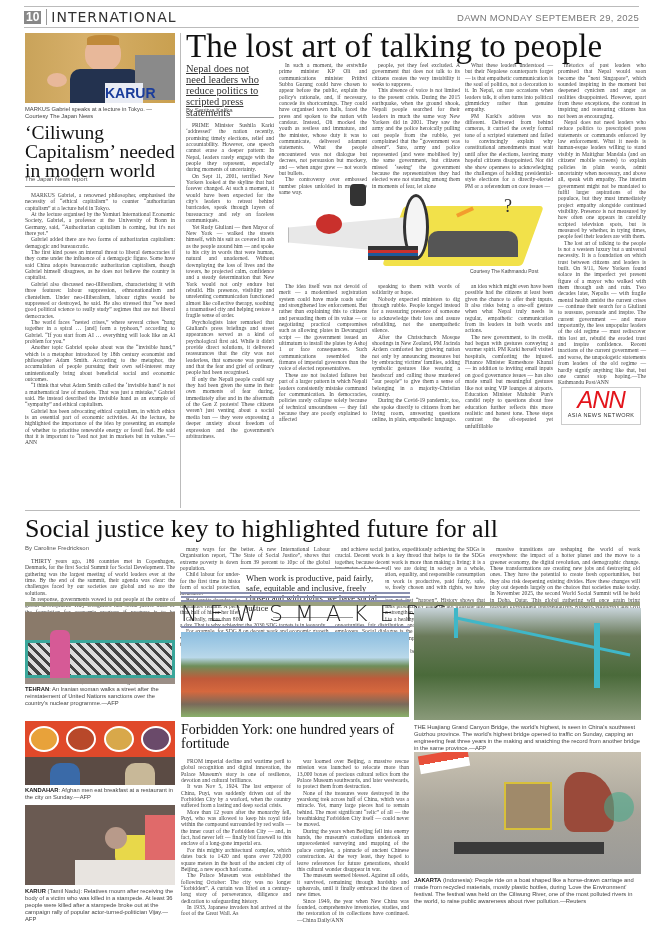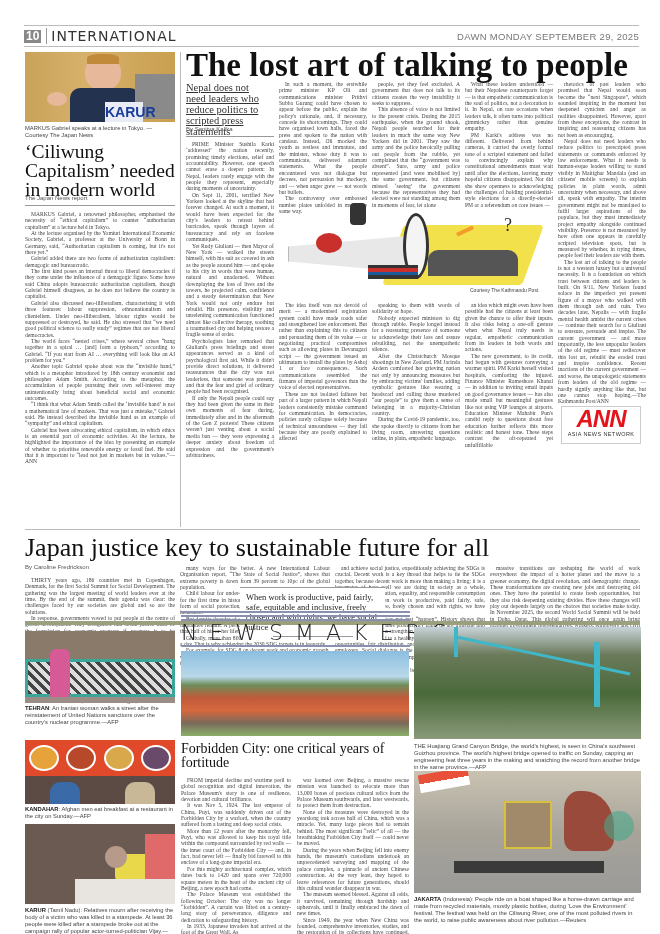--- a/index.html
+++ b/index.html
@@ -1,18 +1,18 @@
 <!DOCTYPE html>
 <html><head>
 <meta charset="utf-8">
 <style>
   * { box-sizing: border-box; margin: 0; padding: 0; }
   html, body { width: 660px; height: 934px; background: #fff; overflow: hidden; }
   body { font-family: "Liberation Serif", serif; color: #222; position: relative; }
-  .abs { position: absolute; margin-top: 19px; }
+  .abs { position: absolute; }
   .masthead { left: 24px; top: 6px; width: 615px; height: 22px; border-top: 1px solid #bbb; border-bottom: 1px solid #bbb; display: flex; align-items: center; }
   .pageno { font-family: "Liberation Sans", sans-serif; font-size: 12px; font-weight: bold; color: #fff; background: #888; padding: 0 2px; line-height: 13px; margin-right: 5px; }
   .section { font-family: "DejaVu Sans", sans-serif; font-size: 14px; letter-spacing: 1px; color: #333; border-left: 1px solid #999; padding-left: 4px; }
   .dateline { margin-left: auto; font-family: "Liberation Sans", sans-serif; font-size: 9.5px; color: #777; letter-spacing: 0.3px; }
   .photo { background: #999; overflow: hidden; }
   .caption { font-family: "Liberation Sans", sans-serif; font-size: 5.8px; line-height: 7px; color: #444; }
   .caption b { color: #222; }
   .body { font-size: 5.6px; line-height: 6.35px; color: #444; text-align: justify; }
   .body p { text-indent: 6px; }
   .hl-big { font-family: "Liberation Serif", serif; color: #111; font-weight: normal; }
@@ -47,21 +47,21 @@
   <p>Gabriel added there are two forms of authoritarian capitalism: demagogic and bureaucratic.</p>
   <p>The first kind poses an internal threat to liberal democracies if they come under the influence of a demagogic figure. Some have said China adopts bureaucratic authoritarian capitalism, though Gabriel himself disagrees, as he does not believe the country is capitalist.</p>
   <p>Gabriel also discussed neo-illiberalism, characterising it with three features: labour suppression, ethnonationalism and clientelism. Under neo-illiberalism, labour rights would be suppressed or destroyed, he said. He also stressed that “we need good political science to really study” regimes that are not liberal democracies.</p>
   <p>The world faces “nested crises,” where several crises “hang together in a spiral … [and] form a typhoon,” according to Gabriel. “If you start from AI … everything will look like an AI problem for you.”</p>
   <p>Another topic Gabriel spoke about was the “invisible hand,” which is a metaphor introduced by 18th century economist and philosopher Adam Smith. According to the metaphor, the accumulation of people pursuing their own self-interest may unintentionally bring about beneficial social and economic outcomes.</p>
   <p>“I think that what Adam Smith called the ‘invisible hand’ is not a mathematical law of markets. That was just a mistake,” Gabriel said. He instead described the invisible hand as an example of “sympathy” and ethical capitalism.</p>
   <p>Gabriel has been advocating ethical capitalism, in which ethics is an essential part of economic activities. At the lecture, he highlighted the importance of the idea by presenting an example of whether to prioritise renewable energy or fossil fuel. He said that it is important to “lead not just in markets but in values.”—ANN</p>
 </div>
 <div class="abs vrule" style="left:180px;top:33px;height:475px;"></div>
 
-<h1 class="abs hl-big" style="left:186px;top:28px;width:470px;font-size:33px;line-height:36px;white-space:nowrap;font-weight:bold;">The lost art of talking to people</h1>
+<h1 class="abs hl-big" style="left:186px;top:28px;width:470px;font-size:33px;line-height:36px;white-space:nowrap;">The lost art of talking to people</h1>
 <div class="abs" style="left:186px;top:63px;width:85px;font-size:10.5px;line-height:11px;color:#333;text-decoration:underline;">Nepal does not need leaders who reduce politics to scripted press statements</div>
 <div class="abs byline" style="left:186px;top:107px;">By Sanitya Kalika</div>
 <div class="abs rule" style="left:186px;top:117px;width:88px;"></div>
 
 <div class="abs body" style="left:186px;top:122px;width:88px;">
   <p>PRIME Minister Sushila Karki ‘addressed’ the nation recently, promising timely elections, relief and accountability. However, one speech cannot erase a deeper pattern: In Nepal, leaders rarely engage with the people they represent, especially during moments of uncertainty.</p>
   <p>On Sept 11, 2001, terrified New Yorkers looked at the skyline that had forever changed. At such a moment, it would have been expected for the city's leaders to retreat behind barricades, speak through layers of bureaucracy and rely on faceless communiqués.</p>
   <p>Yet Rudy Giuliani — then Mayor of New York — walked the streets himself, with his suit as covered in ash as the people around him — and spoke to his city in words that were human, natural and unadorned. Without downplaying the loss of lives and the towers, he projected calm, confidence and a steady determination that New York would not only endure but rebuild. His presence, visibility and unrelenting communication functioned almost like collective therapy, soothing a traumatised city and helping restore a fragile sense of order.</p>
   <p>Psychologists later remarked that Giuliani's press briefings and street appearances served as a kind of psychological first aid. While it didn't provide direct solutions, it delivered reassurances that the city was not leaderless, that someone was present, and that the fear and grief of ordinary people had been recognised.</p>
   <p>If only the Nepali people could say they had been given the same in their own moments of fear during, immediately after and in the aftermath of the Gen Z protests! These citizens weren't just venting about a social media ban — they were expressing a deeper anxiety about freedom of expression and the government's arbitrariness.</p>
@@ -106,27 +106,27 @@
   <p>an idea which might even have been possible had the citizens at least been given the chance to offer their inputs. It also risks being a one-off gesture when what Nepal truly needs is regular, empathetic communication from its leaders in both words and actions.</p>
   <p>The new government, to its credit, had begun with gestures conveying a warmer spirit. PM Karki herself visited hospitals, comforting the injured. Finance Minister Rameshore Khanal — in addition to inviting email inputs on good governance issues — has also made small but meaningful gestures like not using VIP lounges at airports. Education Minister Mahabir Pun's candid reply to questions about free education further reflects this more realistic and honest tone. These steps contrast the oft-repeated yet unfulfillable</p>
 </div>
 <div class="abs body" style="left:558px;top:62px;width:88px;">
   <p>rhetorics of past leaders who promised that Nepal would soon become the “next Singapore”, which sounded inspiring in the moment but deepened cynicism and anger as realities disappointed. However, apart from these exceptions, the contrast in inspiring and reassuring citizens has not been as encouraging.</p>
   <p>Nepal does not need leaders who reduce politics to prescripted press statements or commands enforced by law enforcement. What it needs is human-esque leaders willing to stand visibly in Maitighar Mandala (and on citizens' mobile screens) to explain policies in plain words, admit uncertainty when necessary, and above all, speak with empathy. The interim government might not be mandated to fulfil larger aspirations of the populace, but they must immediately project empathy alongside continued visibility. Presence is not measured by how often one appears in carefully scripted television spots, but is measured by whether, in trying times, people feel their leaders are with them.</p>
   <p>The lost art of talking to the people is not a western luxury but a universal necessity. It is a foundation on which trust between citizens and leaders is built. On 9/11, New Yorkers found solace in the imperfect yet present figure of a mayor who walked with them through ash and ruin. Two decades later, Nepalis — with fragile mental health amidst the current crises — continue their search for a Giuliani to reassure, persuade and inspire. The current government — and more importantly, the less unpopular leaders of the old regime — must rediscover this lost art, rebuild the eroded trust and inspire confidence. Recent inactions of the current government — and worse, the unapologetic statements from leaders of the old regime — hardly signify anything like that, but one cannot stop hoping.—The Kathmandu Post/ANN</p>
 </div>
 
 <div class="abs" style="left:561px;top:387px;width:80px;height:38px;border:1px solid #ccc;background:#fff;text-align:center;">
-  <div style="font-family:'Liberation Sans',sans-serif;font-weight:bold;font-style:italic;font-size:24px;line-height:24px;color:#e3141b;letter-spacing:-1px;">ANN</div>
+  <div style="font-family:'Liberation Sans',sans-serif;font-weight:normal;font-style:italic;font-size:24px;line-height:24px;color:#e3141b;letter-spacing:-1px;">ANN</div>
   <div style="font-family:'Liberation Sans',sans-serif;font-size:5.5px;color:#333;letter-spacing:0.4px;">ASIA NEWS NETWORK</div>
 </div>
 
 <div class="abs rule" style="left:25px;top:510px;width:615px;background:#bbb;"></div>
 
-<h1 class="abs hl-big" style="left:25px;top:514px;width:620px;font-size:26px;line-height:30px;white-space:nowrap;">Japan justice key to sustainable future for all</h1>
+<h1 class="abs hl-big" style="left:25px;top:514px;width:620px;font-size:26px;line-height:30px;white-space:nowrap;">Social justice key to highlighted future for all</h1>
 <div class="abs byline" style="left:25px;top:545px;">By Caroline Fredrickson</div>
 
 <div class="abs body" style="left:25px;top:558px;width:150px;">
   <p>THIRTY years ago, 186 countries met in Copenhagen, Denmark, for the first Social Summit for Social Development. The gathering was the largest meeting of world leaders ever at the time. By the end of the summit, their agenda was clear: the challenges faced by our societies are global and so are the solutions.</p>
   <p>In response, governments vowed to put people at the centre of global development. They recognised that social justice must be the foundation for economic progress if progress is to be sustainable. It means ensuring that people, regardless of gender, nationality, background or place of birth, have the right to live in dignity, with equal opportunities to work, thrive and succeed. Societies built on fairness work better, trust more and grow stronger.</p>
   <p>The consensus of the summit became the cornerstone for the United Nations Sustainable Development Agenda and its 17 Sustainable Development Goals. Since 2015, the SDGs have been the blueprint for achieving a socially just, peaceful and sustainable world. The deadline for their realisation has been set for 2030.</p>
   <p>Since that first summit, our world has changed, in</p>
 </div>
 <div class="abs body" style="left:180px;top:546px;width:150px;">
   <p>many ways for the better. A new International Labour Organisation report, “The State of Social Justice”, shows that extreme poverty is down from 39 percent to 10pc of the global population.</p>
@@ -184,21 +184,21 @@
 </div>
 
 <div class="abs" style="left:181px;top:592px;width:229px;">
   <div style="height:2px;background:#8a90b0;margin-bottom:2px;"></div>
   <div style="height:2px;background:#8a90b0;margin-bottom:2px;"></div>
   <div style="height:2px;background:#8a90b0;"></div>
   <div style="font-family:'DejaVu Sans',sans-serif;font-size:22px;letter-spacing:12px;line-height:24px;color:#222;font-weight:200;">NEWSMAKERS</div>
   <div style="height:2px;background:#8a90b0;"></div>
 </div>
 <div class="abs photo" style="left:181px;top:632px;width:228px;height:85px;background:linear-gradient(#8cbee0 0%,#b9d8ea 30%,#6e8e5a 40%,#c05a3a 55%,#d5683e 70%,#7a6a5a 85%,#8ab06a 100%);"></div>
-<h2 class="abs hl-big" style="left:181px;top:723px;width:225px;font-size:14px;line-height:13.5px;">Forbidden City: one critical years of fortitude</h2>
+<h2 class="abs hl-big" style="left:181px;top:723px;width:225px;font-size:14px;line-height:13.5px;">Forbidden York: one hundred years of fortitude</h2>
 <div class="abs body" style="left:181px;top:758px;width:110px;">
   <p>FROM imperial decline and wartime peril to global recognition and digital innovation, the Palace Museum's story is one of resilience, devotion and cultural brilliance.</p>
   <p>It was Nov 5, 1924. The last emperor of China, Puyi, was suddenly driven out of the Forbidden City by a warlord, when the country suffered from a lasting and deep social crisis.</p>
   <p>More than 12 years after the monarchy fell, Puyi, who was allowed to keep his royal title within the compound surrounded by red walls — the inner court of the Forbidden City — and, in fact, had never left — finally bid farewell to this enclave of a long-gone imperial era.</p>
   <p>For this mighty architectural complex, which dates back to 1420 and spans over 720,000 square meters in the heart of the ancient city of Beijing, a new epoch had come.</p>
   <p>The Palace Museum was established the following October: The city was no longer “forbidden”. A curtain was lifted on a century-long story of perseverance, diligence and dedication to safeguarding history.</p>
   <p>In 1933, Japanese invaders had arrived at the foot of the Great Wall. As</p>
 </div>
 <div class="abs body" style="left:297px;top:758px;width:112px;">
   <p>war loomed over Beijing, a massive rescue mission was launched to relocate more than 13,000 boxes of precious cultural relics from the Palace Museum southwards, and later westwards, to protect them from destruction.</p>

